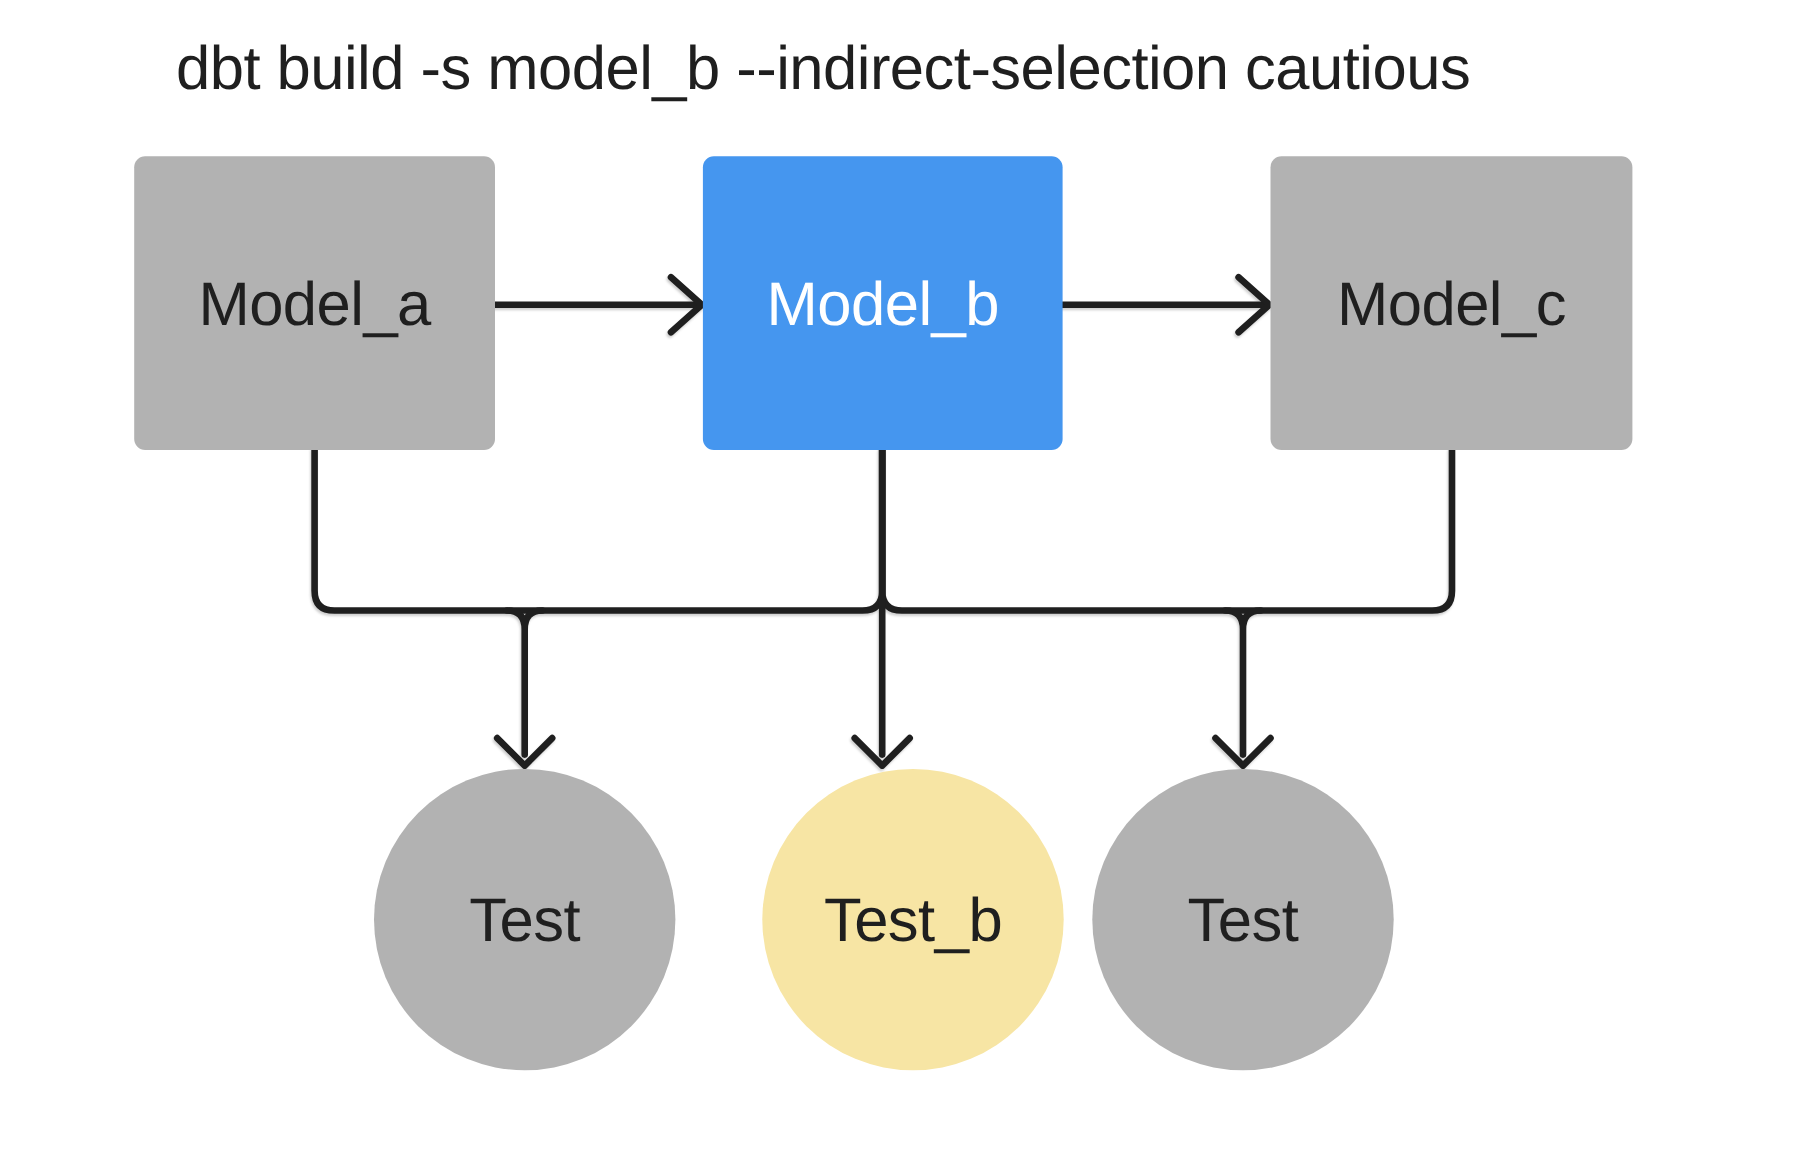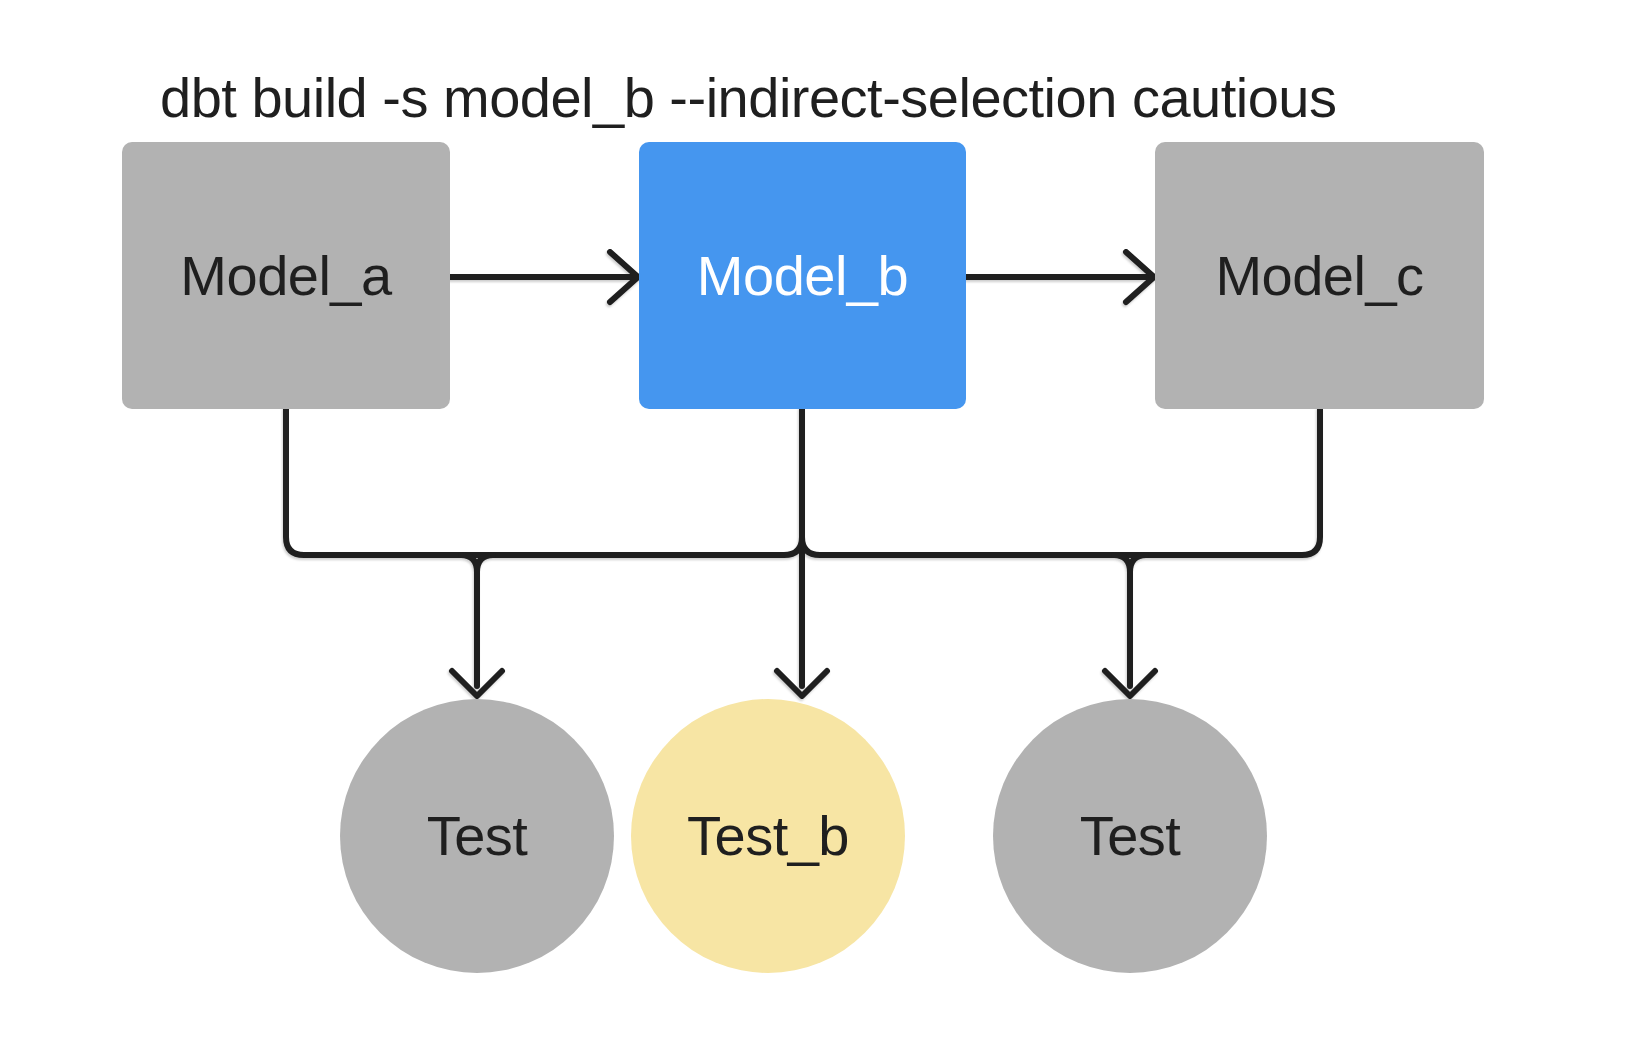--- a/index.html
+++ b/index.html
@@ -24,21 +24,20 @@
   }
   .title {
     position: absolute;
     left: 160px;
     top: 32px;
     font-size: 56px;
     line-height: 60px;
     letter-spacing: -0.5px;
     white-space: nowrap;
     color: var(--text-dark);
-    margin-top: 36px;
   }
   svg.connectors {
     position: absolute;
     left: 0; top: 0;
     width: 1630px;
     height: 1060px;
     filter: drop-shadow(-1px 2px 1px rgba(31,31,31,0.22));
   }
   svg.connectors path {
     fill: none;
@@ -69,21 +68,21 @@
     height: 274px;
     top: 699px;
     border-radius: 50%;
     background: var(--node-gray);
   }
   .circle .line { line-height: 84px; }
   #model-a { left: 122px; }
   #model-b { left: 639px; width: 327px; background: var(--node-blue); color: var(--text-light); }
   #model-c { left: 1155px; width: 329px; align-items: center; }
   #test-ab { left: 340px; }
-  #test-b  { left: 631px; background: var(--node-yellow); align-items: center; }
+  #test-b  { left: 693px; background: var(--node-yellow); align-items: center; }
   #test-bc { left: 993px; }
 </style>
 </head>
 <body>
 
 <div class="canvas">
 
   <div class="title">dbt build -s model_b --indirect-selection cautious</div>
 
   <svg class="connectors" viewBox="0 0 1630 1060" xmlns="http://www.w3.org/2000/svg" aria-hidden="true">

